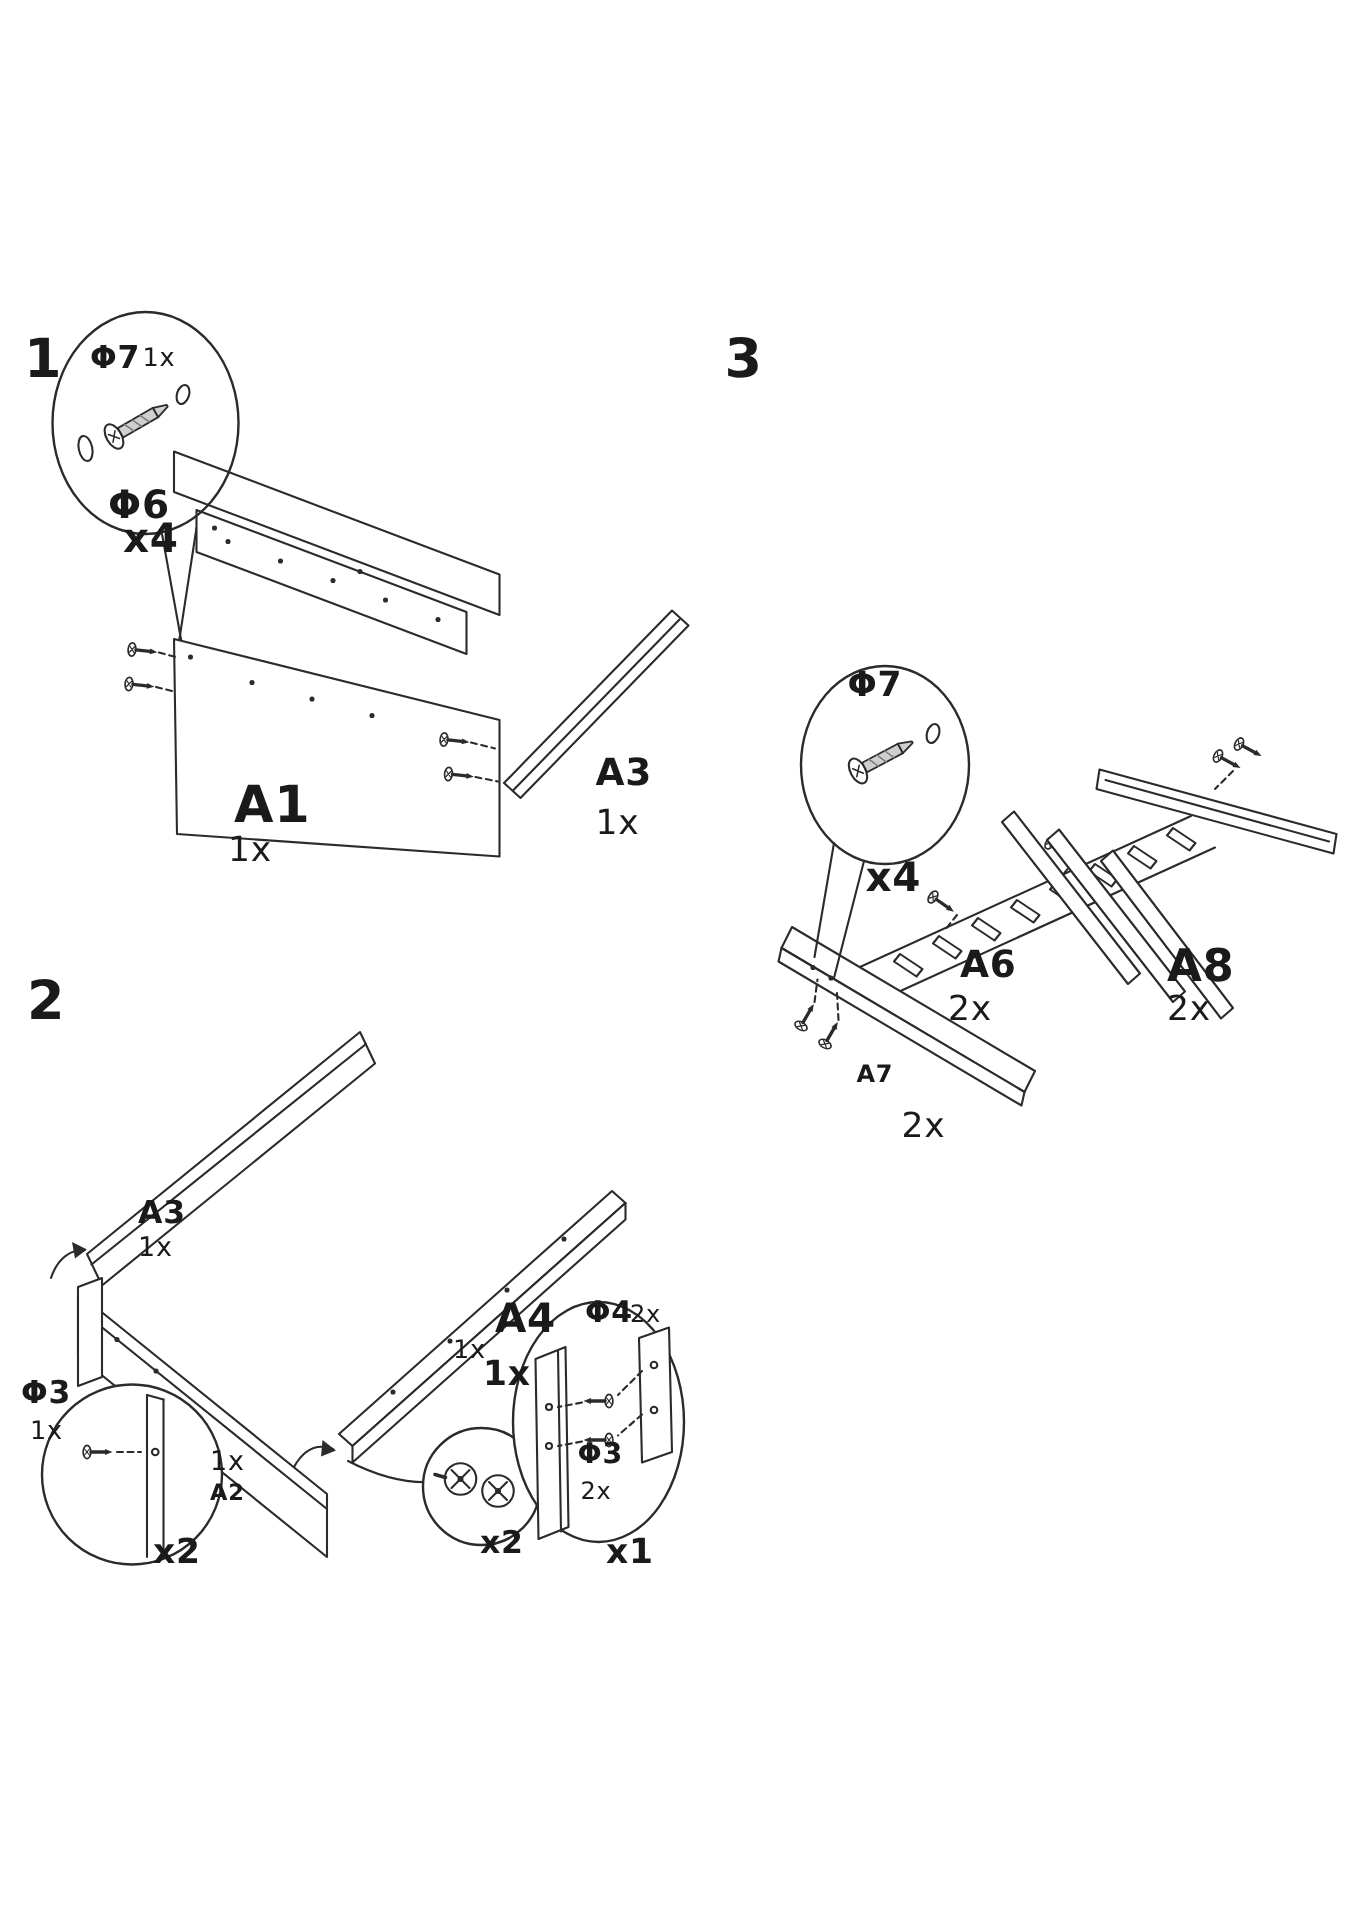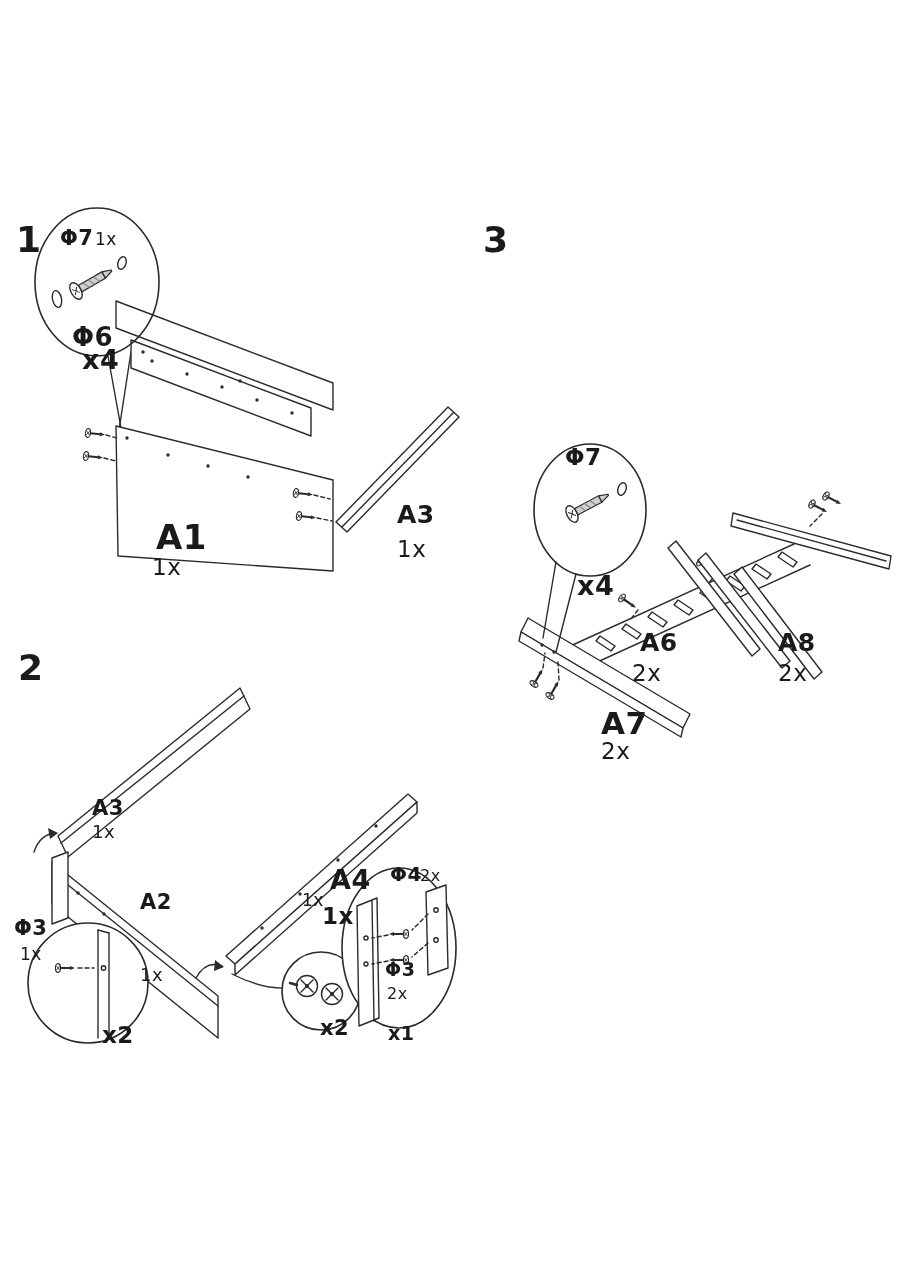--- a/index.html
+++ b/index.html
@@ -196,36 +196,36 @@
   <div class="lbl b" style="left:156px;top:520px;font-size:34px">A1</div>
   <div class="lbl" style="left:152px;top:556px;font-size:23px">1x</div>
   <div class="lbl b" style="left:397px;top:502px;font-size:25px">A3</div>
   <div class="lbl" style="left:397px;top:538px;font-size:23px">1x</div>
 
   <div class="lbl b" style="left:483px;top:222px;font-size:36px">3</div>
   <div class="lbl b" style="left:565px;top:446px;font-size:23px">Φ7</div>
   <div class="lbl b" style="left:577px;top:572px;font-size:27px">x4</div>
   <div class="lbl b" style="left:640px;top:630px;font-size:25px">A6</div>
   <div class="lbl" style="left:632px;top:662px;font-size:23px">2x</div>
-  <div class="lbl b" style="left:778px;top:630px;font-size:25px">A8</div>
+  <div class="lbl b" style="left:778px;top:630px;font-size:30px">A8</div>
   <div class="lbl" style="left:778px;top:662px;font-size:23px">2x</div>
-  <div class="lbl b" style="left:601px;top:708px;font-size:31px">A7</div>
+  <div class="lbl b" style="left:571px;top:708px;font-size:16px">A7</div>
   <div class="lbl" style="left:601px;top:740px;font-size:23px">2x</div>
 
   <div class="lbl b" style="left:18px;top:650px;font-size:36px">2</div>
   <div class="lbl b" style="left:92px;top:798px;font-size:21px">A3</div>
   <div class="lbl" style="left:92px;top:823px;font-size:18px">1x</div>
-  <div class="lbl b" style="left:140px;top:892px;font-size:21px">A2</div>
+  <div class="lbl b" style="left:140px;top:988px;font-size:15px">A2</div>
   <div class="lbl" style="left:140px;top:966px;font-size:18px">1x</div>
   <div class="lbl b" style="left:330px;top:866px;font-size:27px">A4</div>
   <div class="lbl" style="left:302px;top:892px;font-size:17px">1x</div>
   <div class="lbl b" style="left:322px;top:905px;font-size:23px">1x</div>
   <div class="lbl b" style="left:14px;top:918px;font-size:21px">Φ3</div>
   <div class="lbl" style="left:20px;top:946px;font-size:17px">1x</div>
   <div class="lbl b" style="left:102px;top:1024px;font-size:23px">x2</div>
   <div class="lbl b" style="left:320px;top:1018px;font-size:21px">x2</div>
   <div class="lbl b" style="left:390px;top:864px;font-size:20px">Φ4</div>
   <div class="lbl" style="left:420px;top:868px;font-size:16px">2x</div>
   <div class="lbl b" style="left:385px;top:960px;font-size:19px">Φ3</div>
   <div class="lbl" style="left:387px;top:986px;font-size:16px">2x</div>
-  <div class="lbl b" style="left:388px;top:1024px;font-size:19px">x1</div>
+  <div class="lbl b" style="left:404px;top:1024px;font-size:23px">x1</div>
 
 </div>
 
 </body></html>

